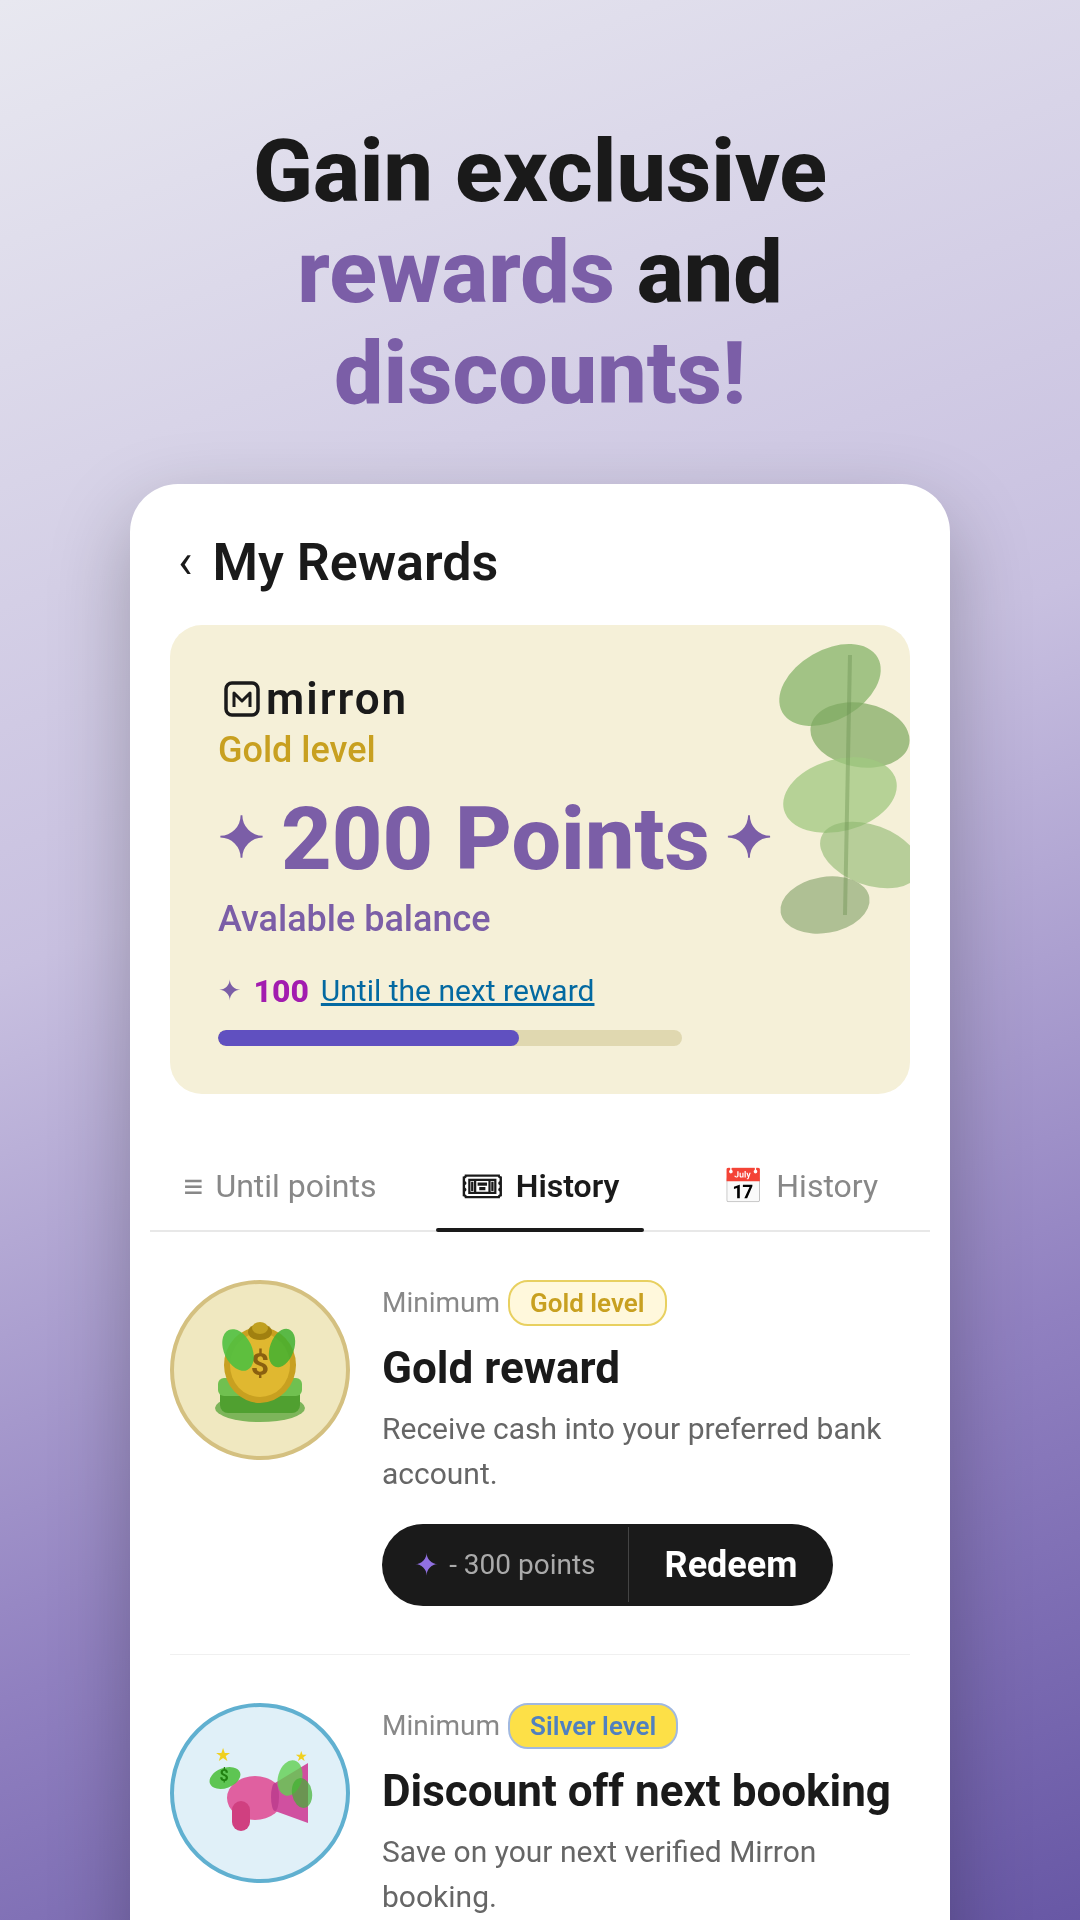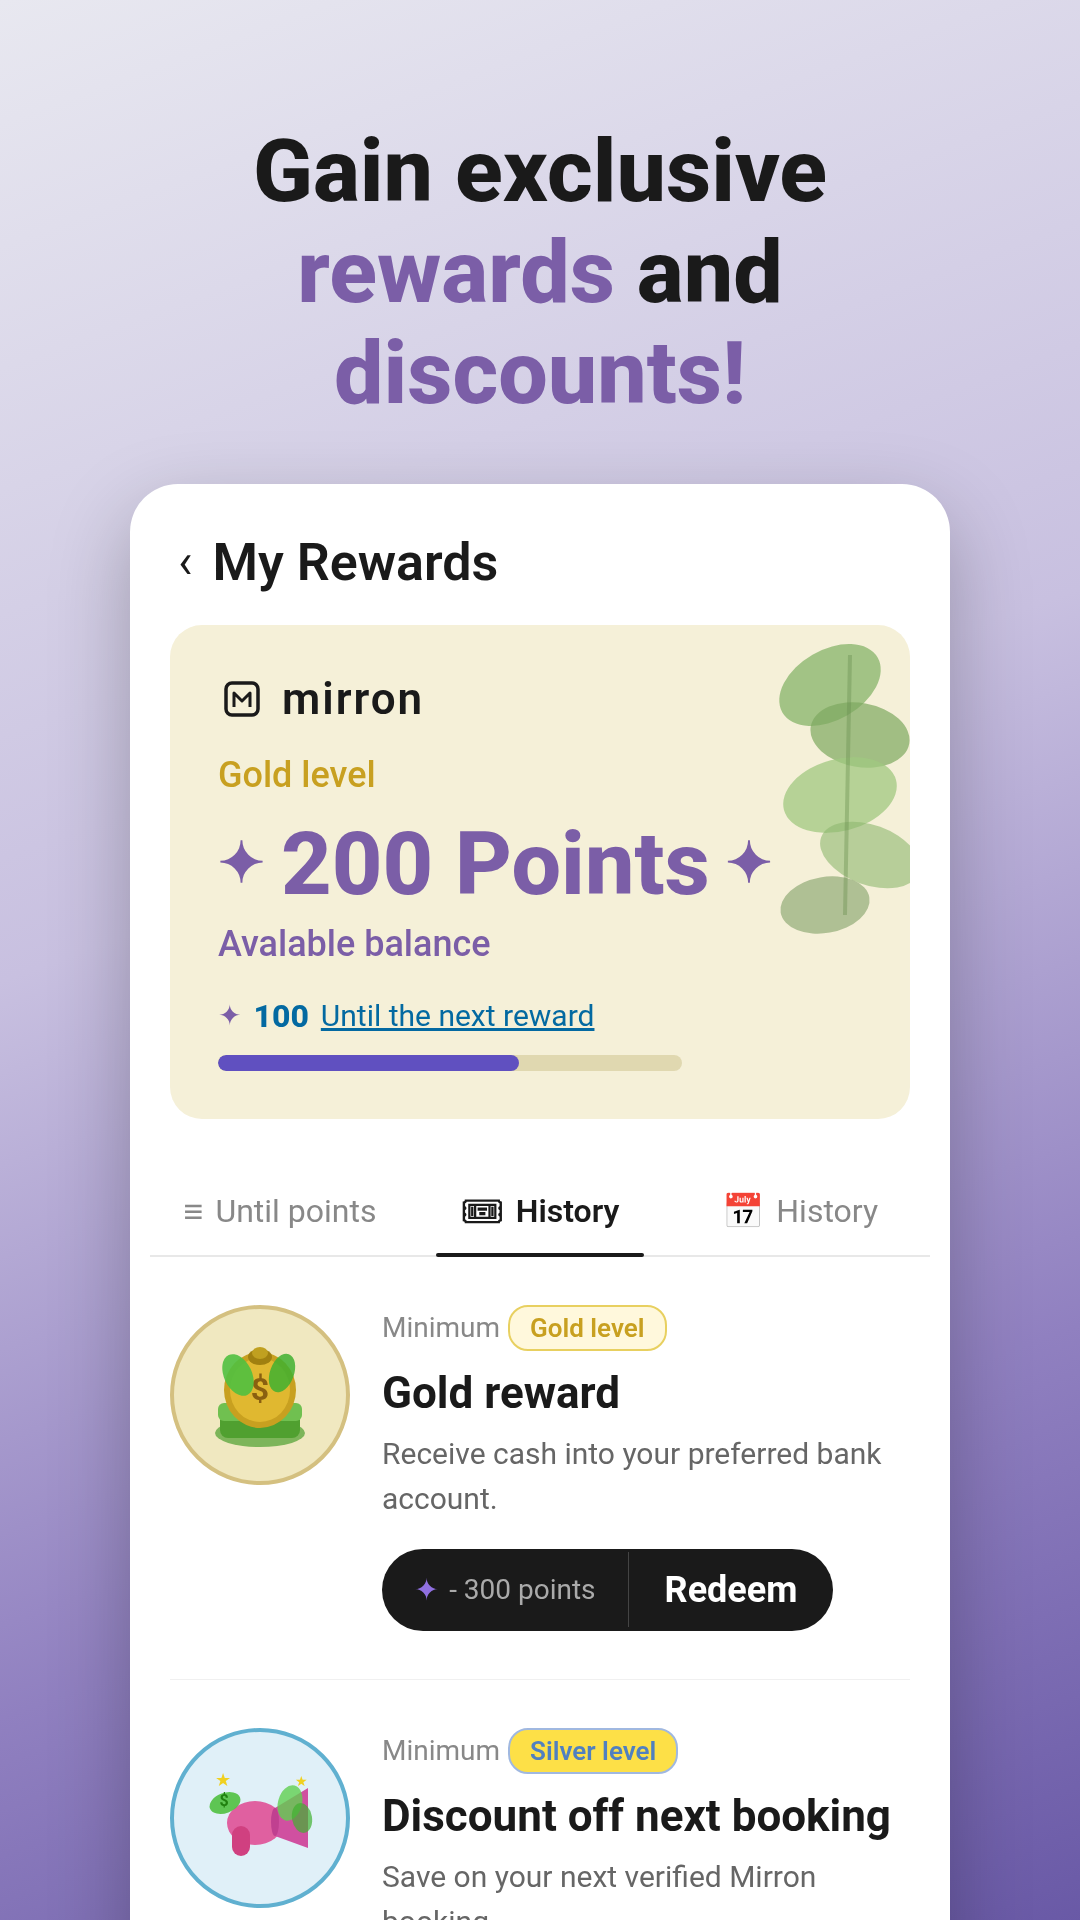--- a/index.html
+++ b/index.html
@@ -82,22 +82,22 @@
       position: absolute;
       right: 0;
       top: 0;
       width: 260px;
       height: 320px;
     }
 
     .brand-row {
       display: flex;
       align-items: center;
-      gap: 16px;
-      margin-bottom: 29px;
+      gap: 0;
+      margin-bottom: 4px;
       text-align: center;
     }
 
     .brand-logo-icon {
       width: 48px;
       height: 48px;
     }
 
     .brand-name {
       font-size: 44px;
@@ -143,21 +143,21 @@
     }
 
     .until-sparkle {
       color: #7b5ea7;
       font-size: 28px;
     }
 
     .until-number {
       font-size: 32px;
       font-weight: 800;
-      color: #0369a1;
+      color: #a21caf;
     }
 
     .until-text {
       font-size: 30px;
       color: #0369a1;
       text-decoration: underline;
     }
 
     .progress-bar {
       width: 72%;

